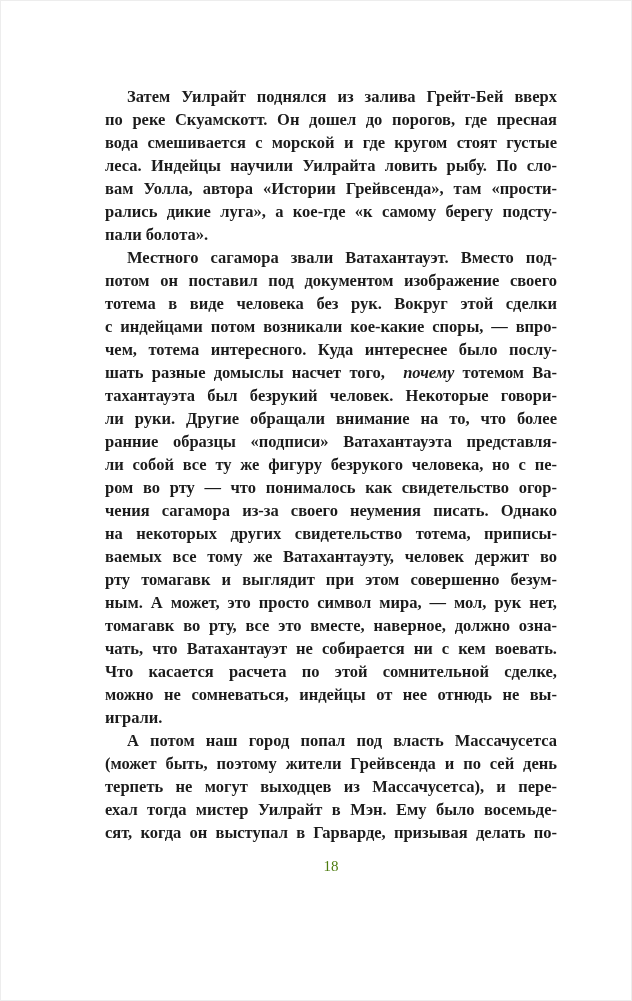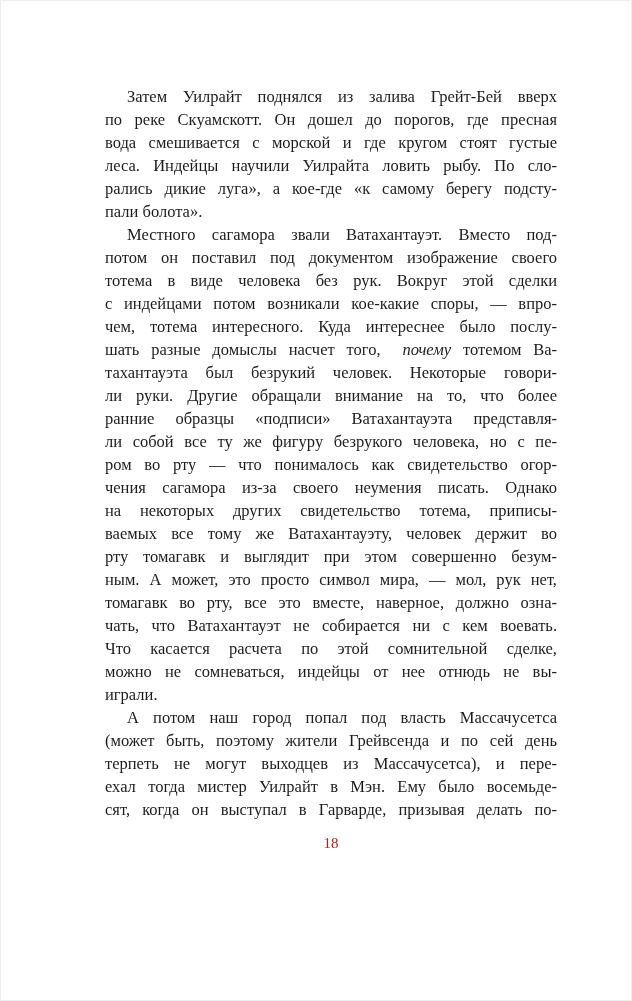--- a/index.html
+++ b/index.html
@@ -22,20 +22,21 @@
     padding: 84px 0 0 104px;
     background: #ffffff;
   }
   .text-block {
     width: 452px;
     font-size: 16.5px;
     line-height: 23px;
   }
   .paragraph {
     margin: 0;
+    font-weight: bold;
   }
   .line {
     text-align: justify;
     text-align-last: justify;
     height: 23px;
   }
   .line.indent {
     text-indent: 22px;
   }
   .line.last {
@@ -43,33 +44,34 @@
   }
   .italic {
     font-style: italic;
     margin-left: 10px;
   }
   .page-number {
     width: 452px;
     margin-top: 14px;
     text-align: center;
     font-size: 15px;
-    color: #b91c1c;
+    color: #4d7c0f;
   }
 </style>
 </head>
 <body>
 
 <div class="page">
   <div class="text-block">
       <div class="paragraph">
         <div class="line indent"><span>Затем Уилрайт поднялся из залива Грейт-Бей вверх</span></div>
         <div class="line"><span>по реке Скуамскотт. Он дошел до порогов, где пресная</span></div>
         <div class="line"><span>вода смешивается с морской и где кругом стоят густые</span></div>
         <div class="line"><span>леса. Индейцы научили Уилрайта ловить рыбу. По сло-</span></div>
+        <div class="line"><span>вам Уолла, автора «Истории Грейвсенда», там «прости-</span></div>
         <div class="line"><span>рались дикие луга», а кое-где «к самому берегу подсту-</span></div>
         <div class="line last"><span>пали болота».</span></div>
       </div>
       <div class="paragraph">
         <div class="line indent"><span>Местного сагамора звали Ватахантауэт. Вместо под-</span></div>
         <div class="line"><span>потом он поставил под документом изображение своего</span></div>
         <div class="line"><span>тотема в виде человека без рук. Вокруг этой сделки</span></div>
         <div class="line"><span>с индейцами потом возникали кое-какие споры, — впро-</span></div>
         <div class="line"><span>чем, тотема интересного. Куда интереснее было послу-</span></div>
         <div class="line"><span>шать разные домыслы насчет того, </span><span class="italic">почему</span><span> тотемом Ва-</span></div>

